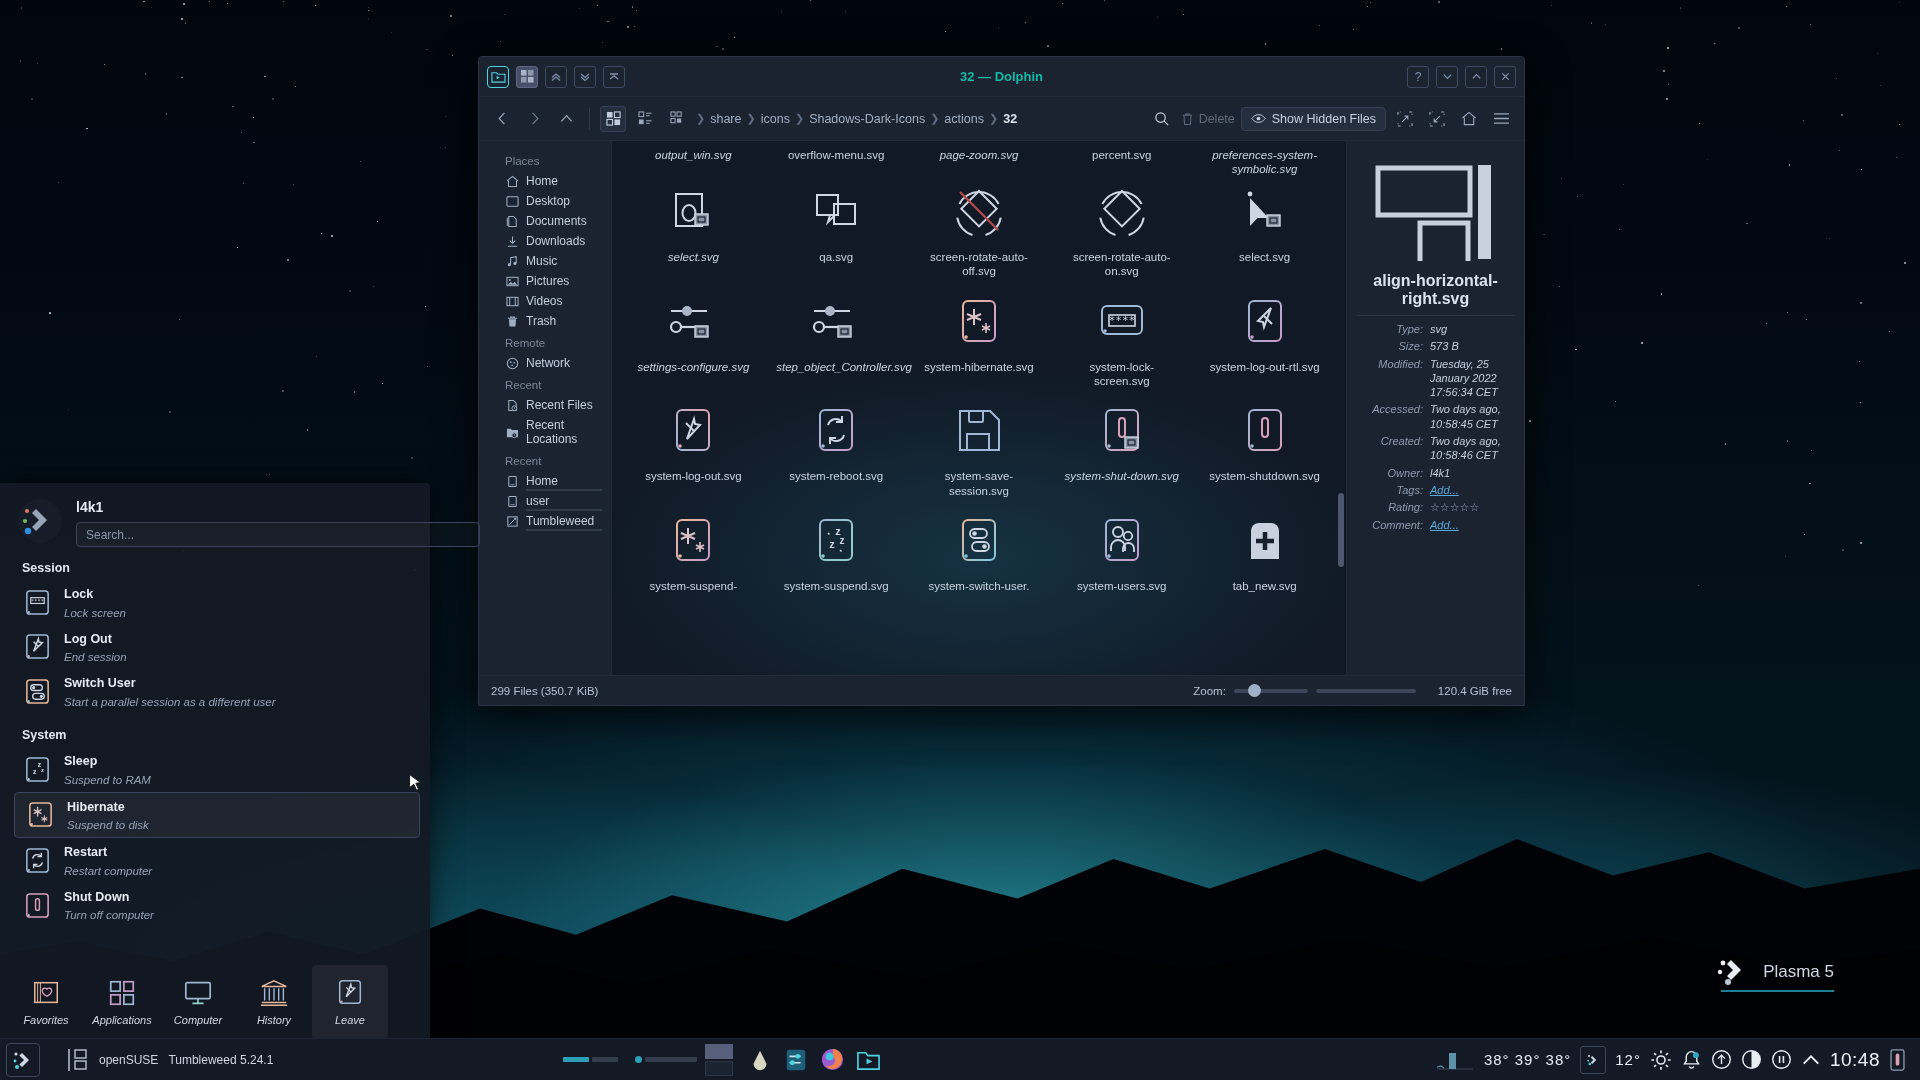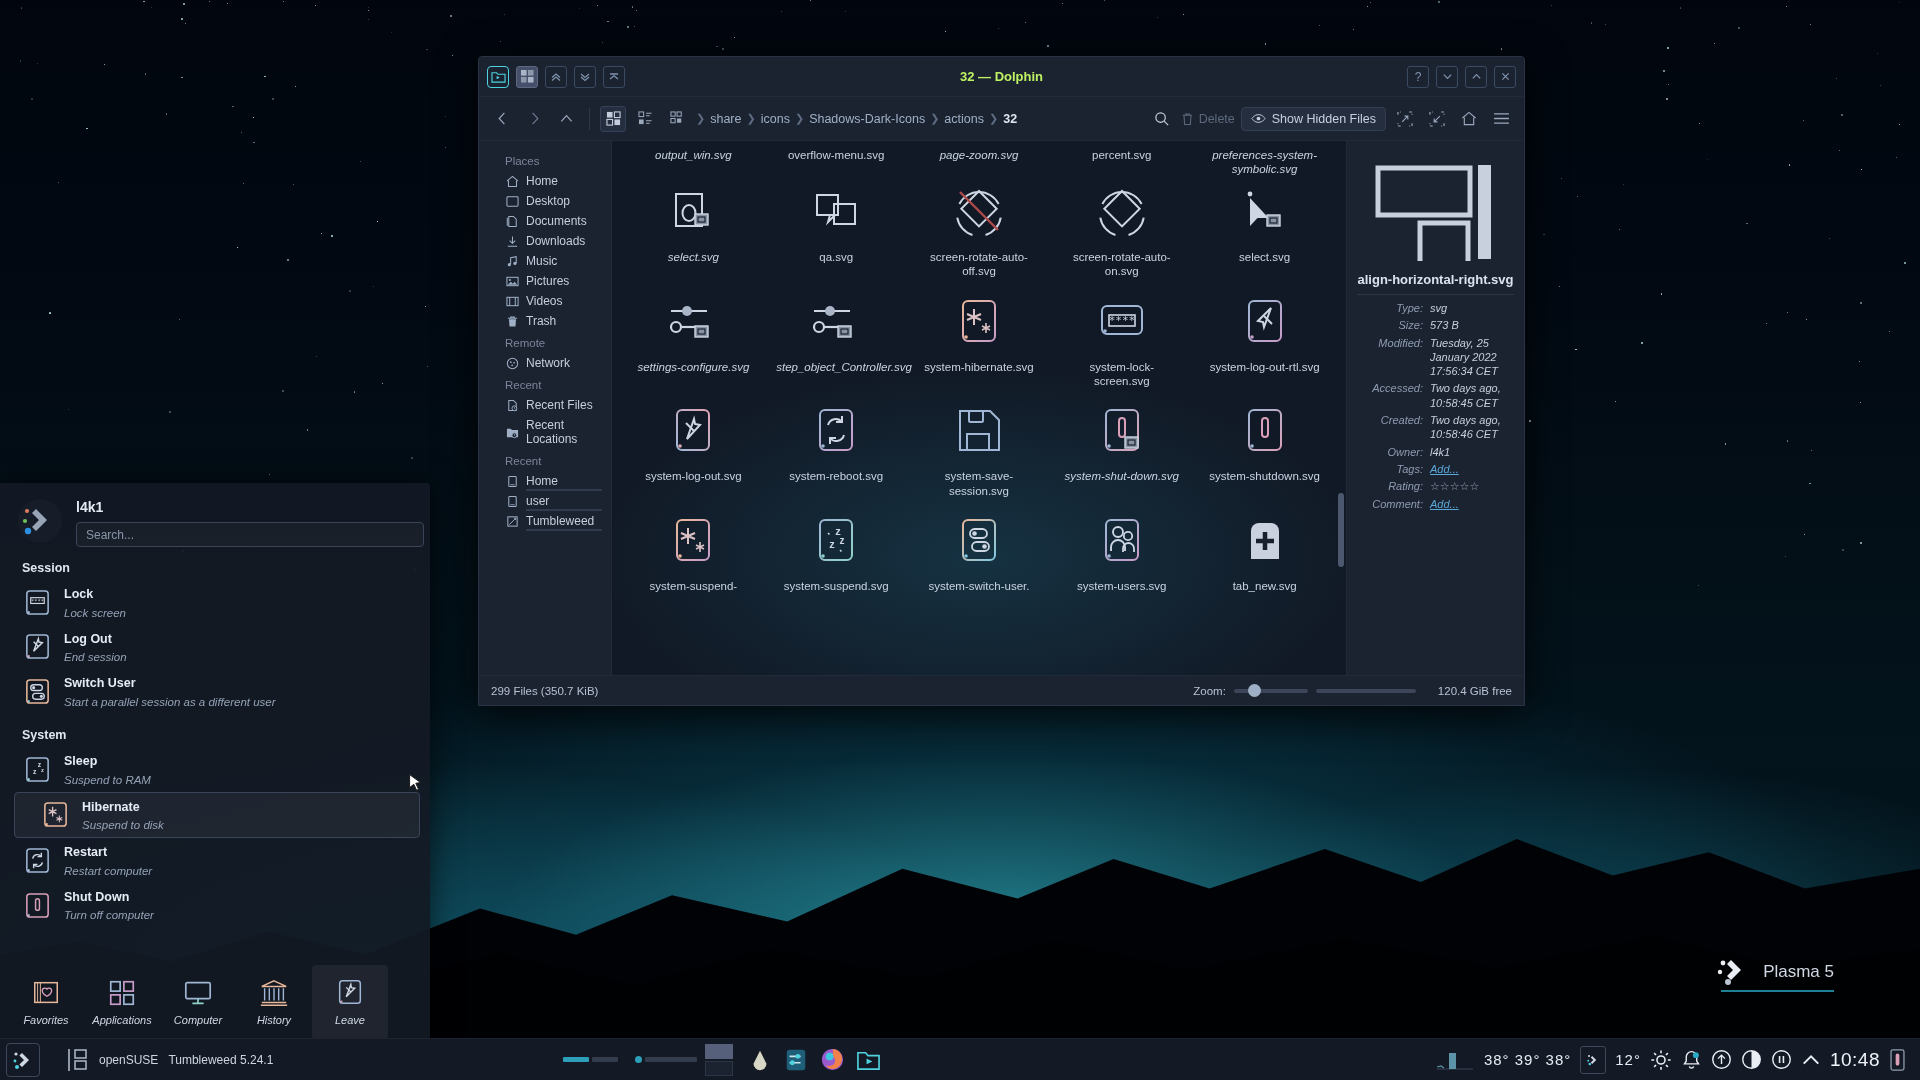--- a/index.html
+++ b/index.html
@@ -51,21 +51,21 @@
   }
   .tb-left { display:flex; align-items:center; gap:7px; }
   .tb-btn {
     width:22px; height:22px; display:flex; align-items:center; justify-content:center;
     border:1px solid #3b4a63; border-radius:3px; color:#7f93ad; font-size:12px;
   }
   .tb-btn.accent { border-color:#4fd3e0; color:#4fd3e0; border-radius:4px; }
   .tb-btn.solid { background:#46506a; border-color:#5d6880; }
   .tb-title {
     position:absolute; left:0; right:0; text-align:center;
-    font-size:13px; color:#bef264; font-weight:600; pointer-events:none;
+    font-size:13px; color:#14b8a6; font-weight:600; pointer-events:none;
   }
   .tb-right { margin-left:auto; display:flex; gap:7px; z-index:2; }
 
   .toolbar {
     height:44px; display:flex; align-items:center; gap:6px;
     padding:0 10px; background:#1b2230; border-bottom:1px solid #222a39;
   }
   .tbtn {
     width:26px; height:26px; display:flex; align-items:center; justify-content:center;
     color:#9aa8bc; border-radius:3px;
@@ -102,21 +102,21 @@
   .icn { width:62px; height:62px; display:flex; align-items:center; justify-content:center; margin-bottom:5px; }
   .rowlabels { display:grid; grid-template-columns:repeat(5,1fr); padding:0 10px; }
   .rowlabels .cellname { justify-self:center; }
   .vscroll-real { position:absolute; right:2px; top:352px; width:6px; height:74px; background:#4c586e; border-radius:3px; }
 
   .info {
     width:178px; background:#1b2230; border-left:1px solid #212937;
     padding:10px 10px 0; font-size:11px; color:#9fb0c6; overflow:hidden;
   }
   .info-prev { height:115px; display:flex; align-items:center; justify-content:center; }
-  .info-title { font-size:13px; color:#dbe3ee; font-weight:700; text-align:center; padding:6px 0 7px; }
+  .info-title { font-size:16px; color:#dbe3ee; font-weight:700; text-align:center; padding:6px 0 7px; }
   .hr { height:1px; background:#2c3646; margin-bottom:6px; }
   .irow { display:flex; gap:7px; margin-bottom:3px; line-height:1.3; }
   .ikey { width:66px; text-align:right; color:#8e9cb1; font-style:italic; flex:0 0 66px; }
   .ival { color:#c5cfdd; font-style:italic; }
   .ival a { color:#5aa9d8; text-decoration:underline; }
   .stars5 { letter-spacing:0px; color:#8e9cb1; font-size:11px; font-style:normal; }
 
   .statusbar {
     height:30px; background:#1b2230; border-top:1px solid #222a39;
     display:flex; align-items:center; padding:0 12px; font-size:11.5px; color:#b6c2d2;
@@ -139,27 +139,27 @@
     color:#d3dbe6;
     box-shadow: 0 0 30px rgba(0,0,0,0.6);
   }
   #kickoff .kf-top { display:flex; align-items:flex-start; padding:16px 18px 0 18px; gap:14px; }
   .avatar {
     width:44px; height:44px; border-radius:50%; position:relative; flex:0 0 44px;
     background:#161d29;
   }
   .kf-user { font-size:14px; font-weight:700; color:#e3e9f2; margin-bottom:7px; }
   .searchbox {
-    width:348px; height:25px; background:rgba(255,255,255,0.03);
+    width:404px; height:25px; background:rgba(255,255,255,0.03);
     border:1px solid #3a4559; border-radius:4px;
     display:flex; align-items:center; padding:0 9px; font-size:12px; color:#8795ab;
   }
   .kf-sec { font-size:12.5px; font-weight:700; color:#dfe6f0; padding:14px 0 5px 22px; }
   .kf-item { display:flex; align-items:center; gap:12px; padding:4px 14px 4px 22px; border-radius:4px; }
-  .kf-item.hl { background:rgba(255,255,255,0.055); border:1px solid #39445a; margin:0 10px 0 14px; padding-left:25px; }
+  .kf-item.hl { background:rgba(255,255,255,0.055); border:1px solid #39445a; margin:0 10px 0 14px; padding-left:10px; }
   .kf-ico { width:30px; height:30px; flex:0 0 30px; display:flex; align-items:center; justify-content:center; }
   .kf-t { font-size:12.5px; font-weight:700; color:#e6ecf4; line-height:1.25; }
   .kf-s { font-size:11.5px; color:#94a2b6; font-style:italic; line-height:1.3; }
   .kf-tabs { position:absolute; left:0; right:0; bottom:0; height:82px; display:flex; align-items:center; padding:0 8px; }
   .kf-tab { width:76px; height:74px; display:flex; flex-direction:column; align-items:center; justify-content:center; gap:6px; border-radius:4px; }
   .kf-tab.active { background:rgba(255,255,255,0.055); }
   .kf-tab .lbl { font-size:11px; font-style:italic; color:#cfd8e4; }
 
   
   #panel {

